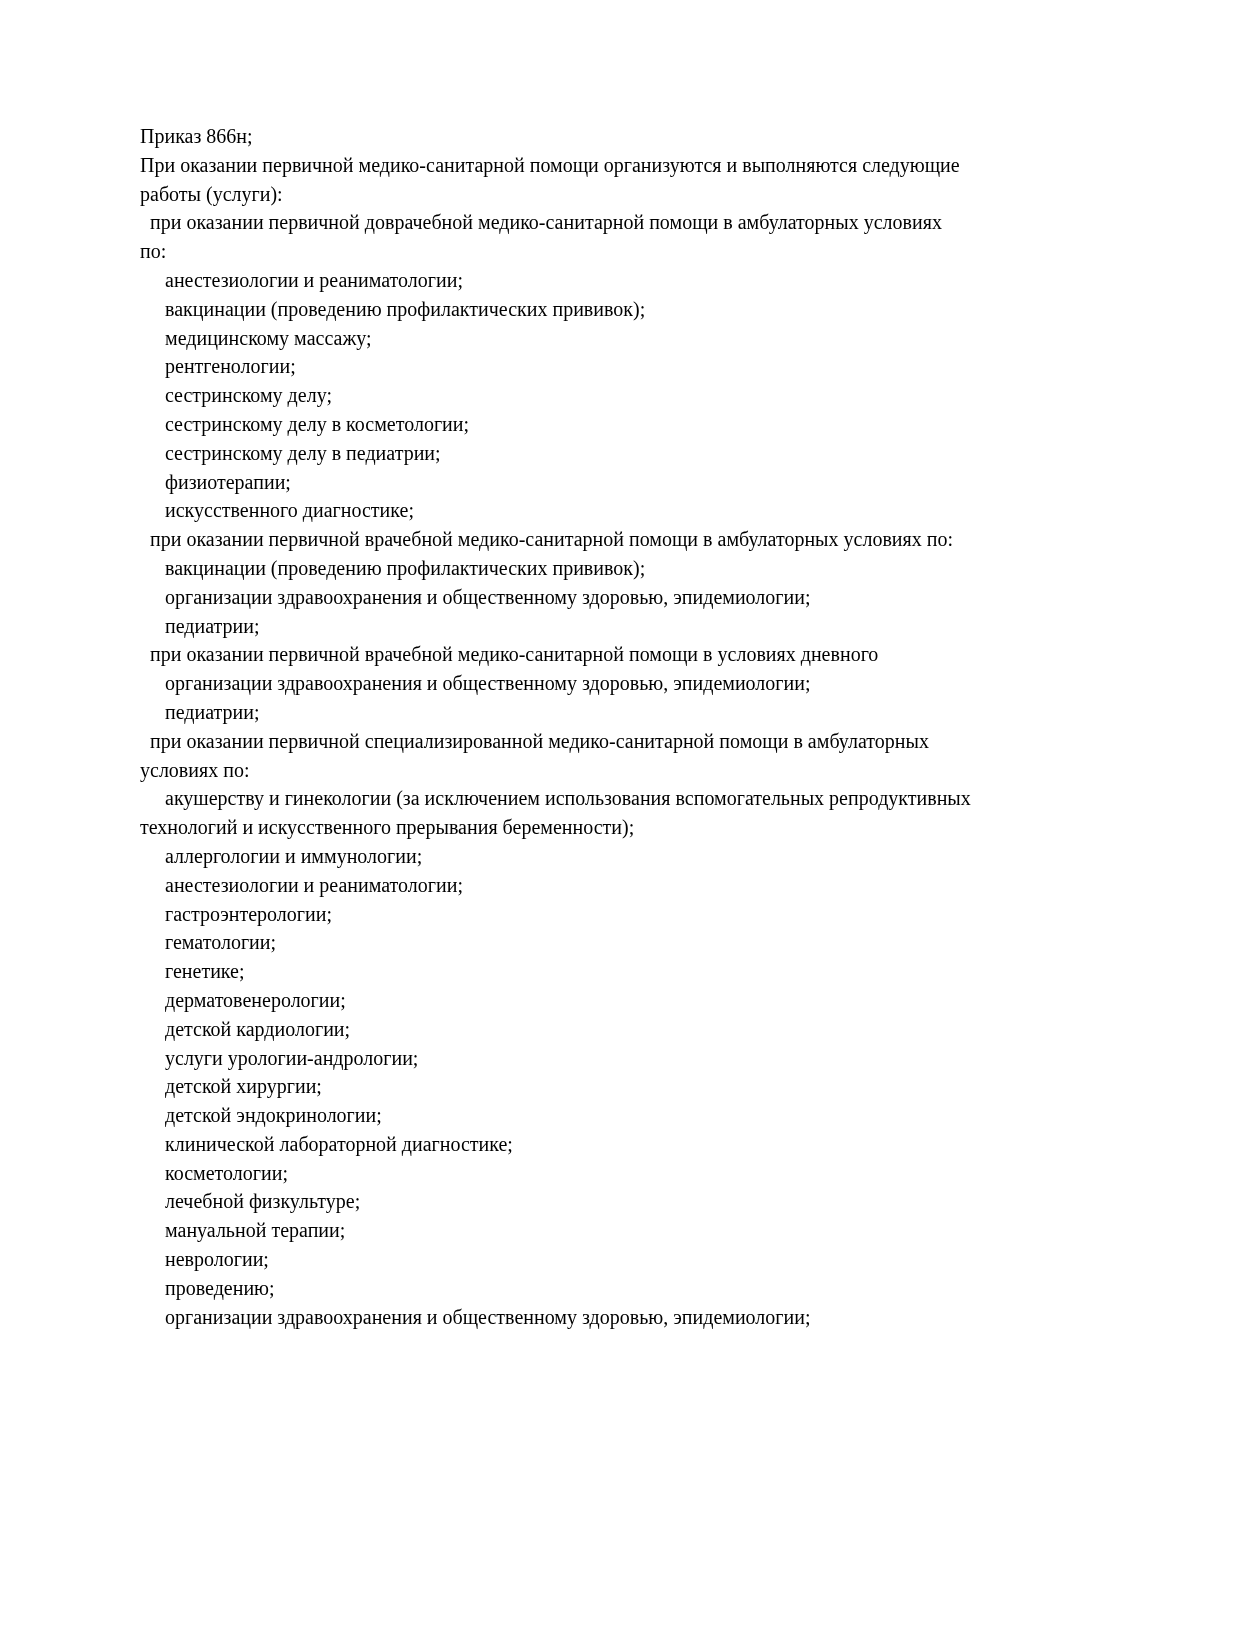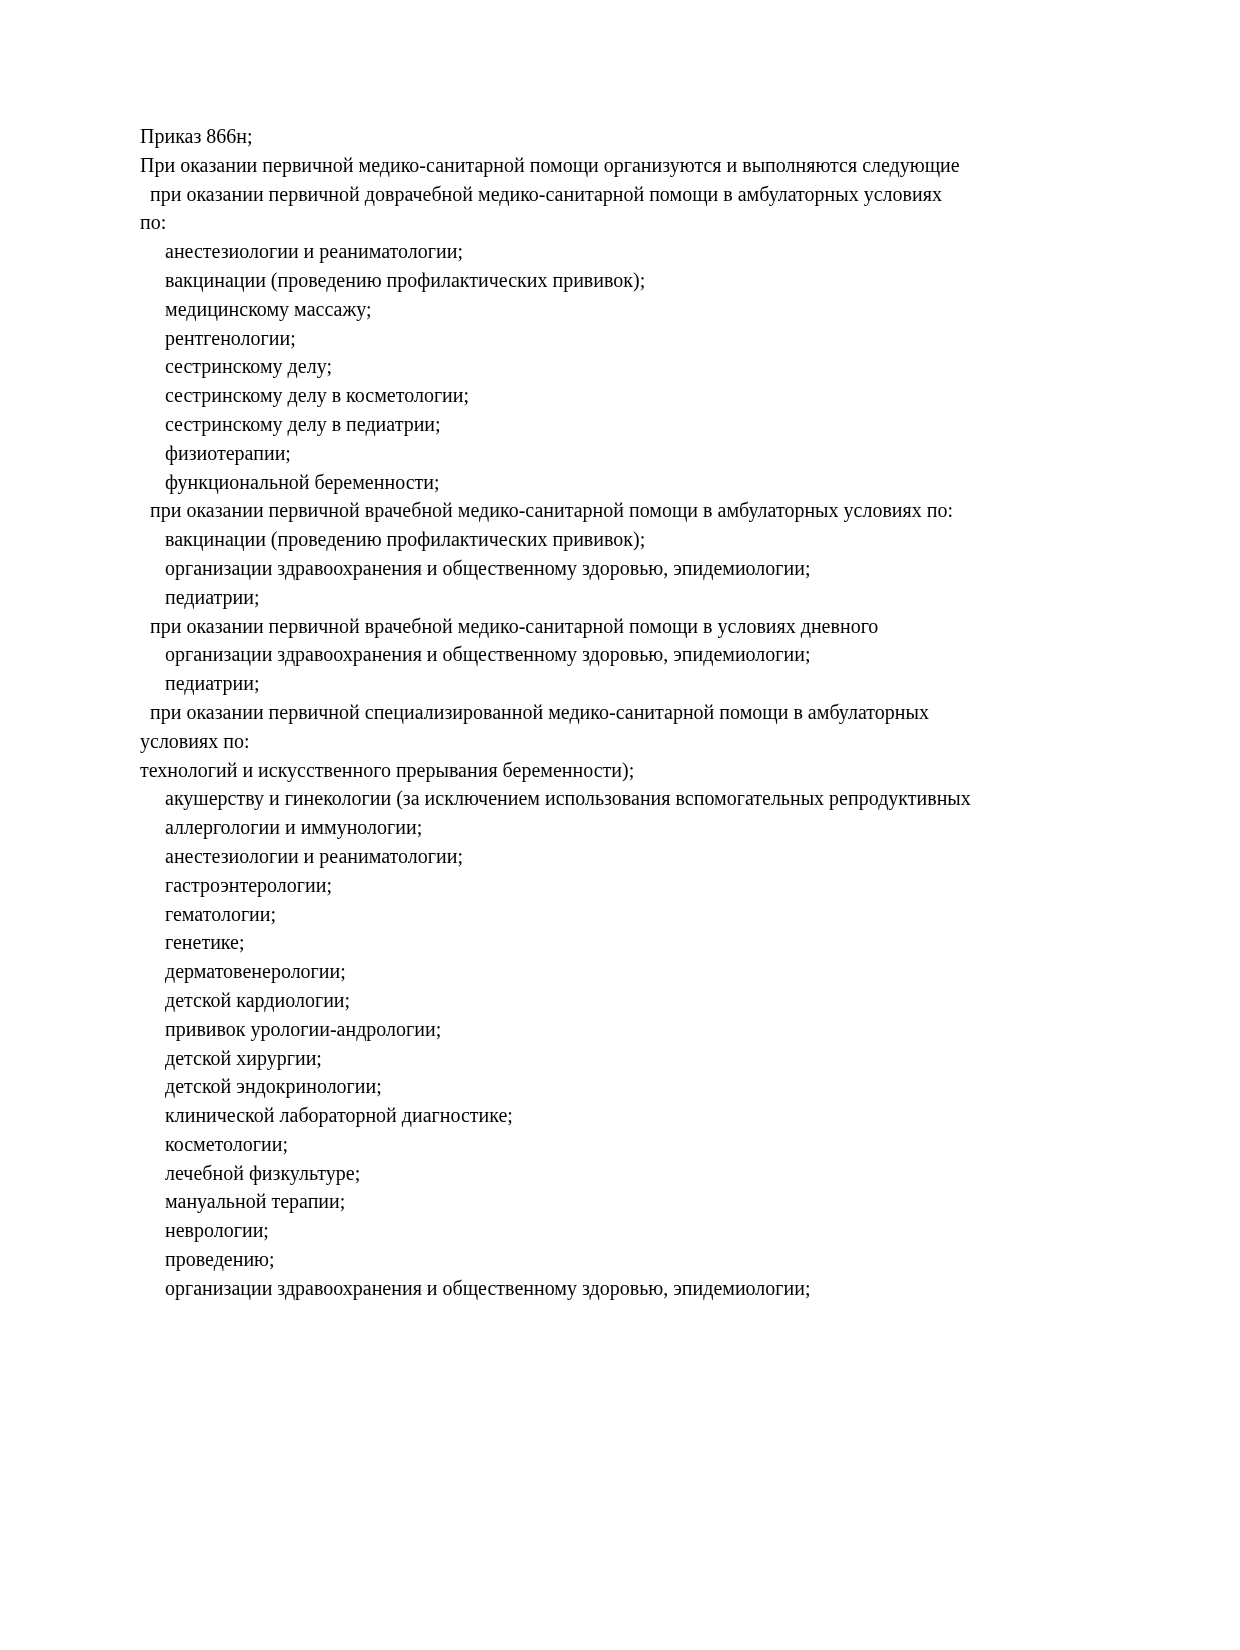--- a/index.html
+++ b/index.html
@@ -31,50 +31,51 @@
   .indent-0 { padding-left: 0; }
   .indent-1 { padding-left: 10px; }
   .indent-2 { padding-left: 25px; }
 </style>
 </head>
 <body>
 
 <div class="page" id="document-page">
     <p class="doc-line indent-0">Приказ 866н;</p>
     <p class="doc-line indent-0">При оказании первичной медико-санитарной помощи организуются и выполняются следующие</p>
+    <p class="doc-line indent-0">работы (услуги):</p>
     <p class="doc-line indent-1">при оказании первичной доврачебной медико-санитарной помощи в амбулаторных условиях</p>
     <p class="doc-line indent-0">по:</p>
     <p class="doc-line indent-2">анестезиологии и реаниматологии;</p>
     <p class="doc-line indent-2">вакцинации (проведению профилактических прививок);</p>
     <p class="doc-line indent-2">медицинскому массажу;</p>
     <p class="doc-line indent-2">рентгенологии;</p>
     <p class="doc-line indent-2">сестринскому делу;</p>
     <p class="doc-line indent-2">сестринскому делу в косметологии;</p>
     <p class="doc-line indent-2">сестринскому делу в педиатрии;</p>
     <p class="doc-line indent-2">физиотерапии;</p>
-    <p class="doc-line indent-2">функциональной беременности;</p>
+    <p class="doc-line indent-2">искусственного диагностике;</p>
     <p class="doc-line indent-1">при оказании первичной врачебной медико-санитарной помощи в амбулаторных условиях по:</p>
     <p class="doc-line indent-2">вакцинации (проведению профилактических прививок);</p>
     <p class="doc-line indent-2">организации здравоохранения и общественному здоровью, эпидемиологии;</p>
     <p class="doc-line indent-2">педиатрии;</p>
     <p class="doc-line indent-1">при оказании первичной врачебной медико-санитарной помощи в условиях дневного</p>
     <p class="doc-line indent-2">организации здравоохранения и общественному здоровью, эпидемиологии;</p>
     <p class="doc-line indent-2">педиатрии;</p>
     <p class="doc-line indent-1">при оказании первичной специализированной медико-санитарной помощи в амбулаторных</p>
     <p class="doc-line indent-0">условиях по:</p>
+    <p class="doc-line indent-2">акушерству и гинекологии (за исключением использования вспомогательных репродуктивных</p>
     <p class="doc-line indent-0">технологий и искусственного прерывания беременности);</p>
-    <p class="doc-line indent-2">акушерству и гинекологии (за исключением использования вспомогательных репродуктивных</p>
     <p class="doc-line indent-2">аллергологии и иммунологии;</p>
     <p class="doc-line indent-2">анестезиологии и реаниматологии;</p>
     <p class="doc-line indent-2">гастроэнтерологии;</p>
     <p class="doc-line indent-2">гематологии;</p>
     <p class="doc-line indent-2">генетике;</p>
     <p class="doc-line indent-2">дерматовенерологии;</p>
     <p class="doc-line indent-2">детской кардиологии;</p>
-    <p class="doc-line indent-2">прививок урологии-андрологии;</p>
+    <p class="doc-line indent-2">услуги урологии-андрологии;</p>
     <p class="doc-line indent-2">детской хирургии;</p>
     <p class="doc-line indent-2">детской эндокринологии;</p>
     <p class="doc-line indent-2">клинической лабораторной диагностике;</p>
     <p class="doc-line indent-2">косметологии;</p>
     <p class="doc-line indent-2">лечебной физкультуре;</p>
     <p class="doc-line indent-2">мануальной терапии;</p>
     <p class="doc-line indent-2">неврологии;</p>
     <p class="doc-line indent-2">проведению;</p>
     <p class="doc-line indent-2">организации здравоохранения и общественному здоровью, эпидемиологии;</p>
   </div>

